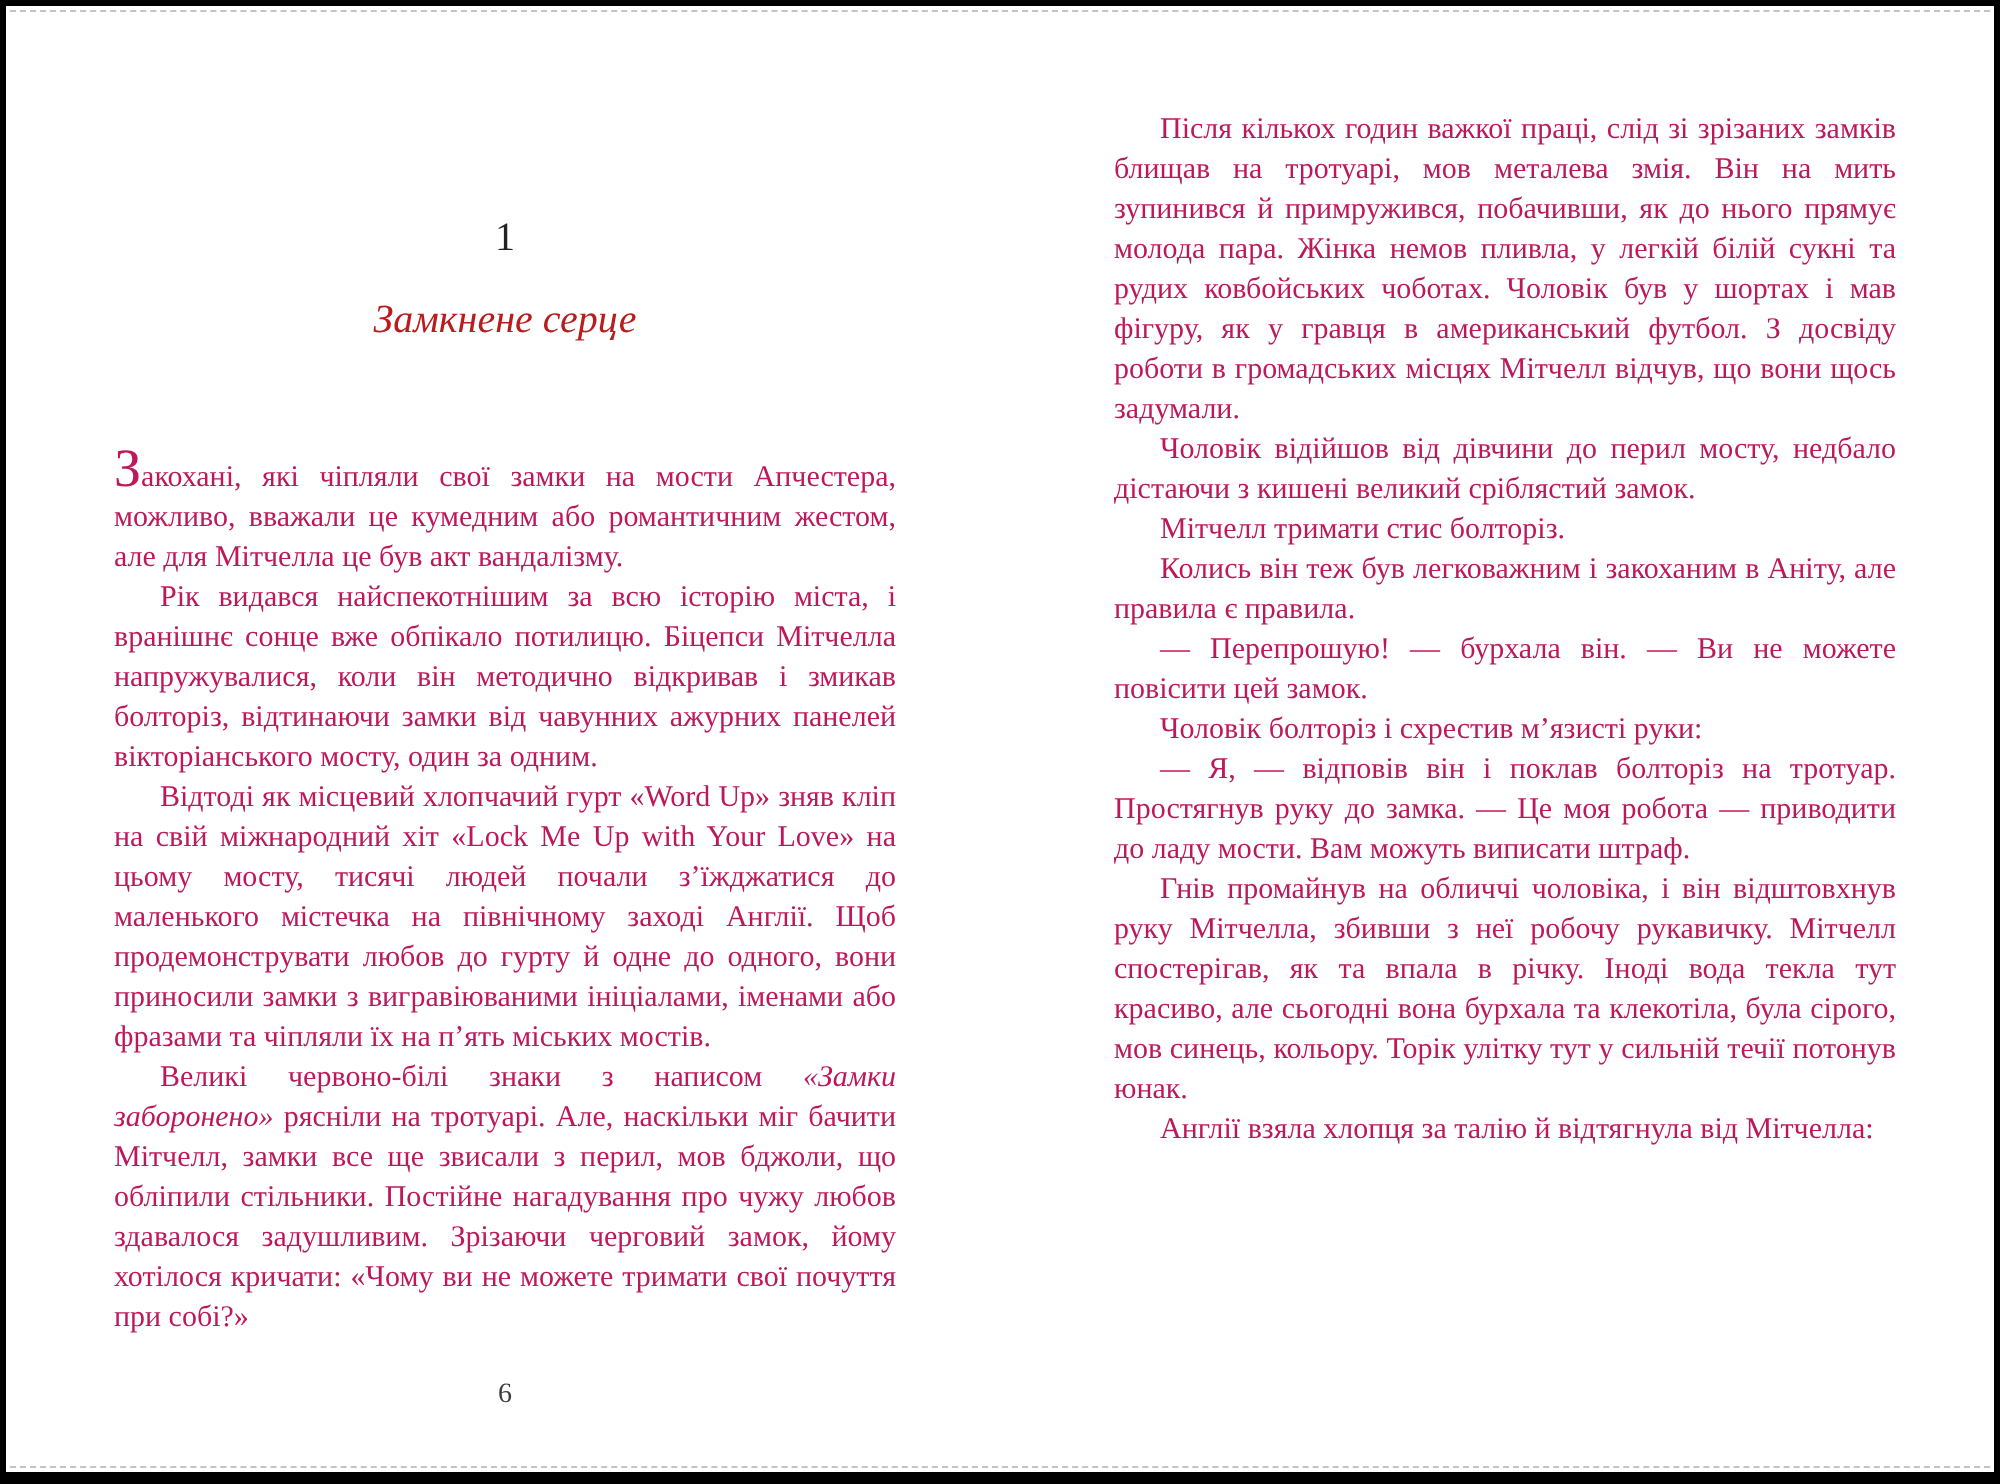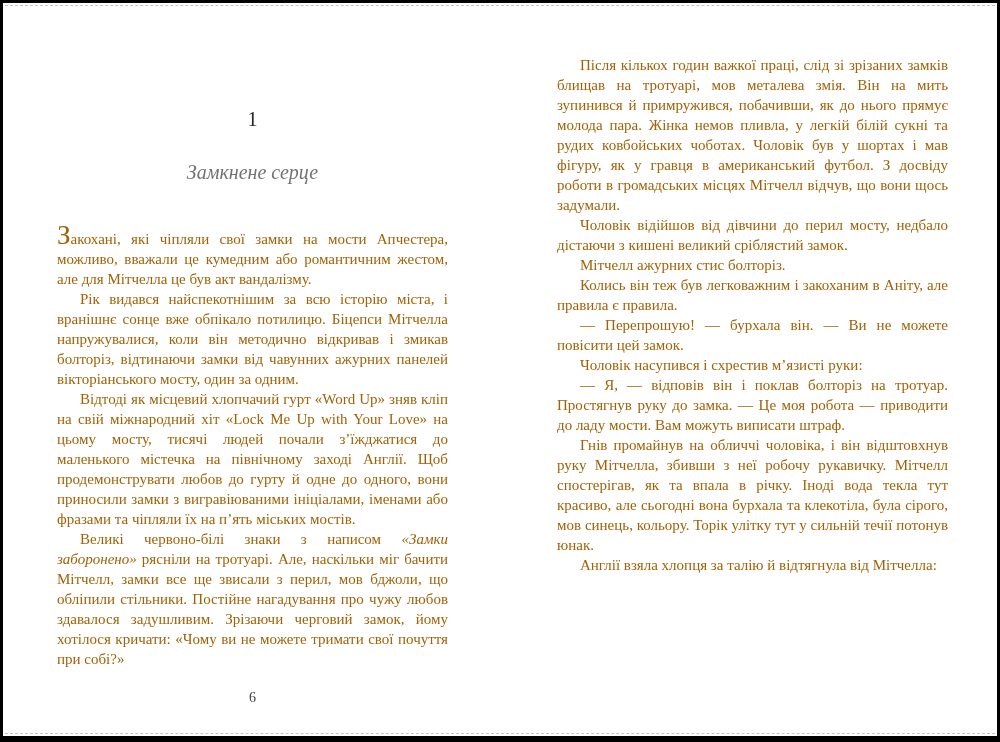--- a/index.html
+++ b/index.html
@@ -42,31 +42,31 @@
     width: 391px;
     top: 105px;
     text-align: center;
     font-size: 20px;
     color: #222222;
   }
   .chapter-title {
     position: absolute;
     left: 54px;
     width: 391px;
-    top: 158px;
+    top: 146px;
     text-align: center;
     font-style: italic;
     font-size: 20px;
-    color: #737373;
+    color: #b91c1c;
   }
 
   .body-block {
     position: absolute;
     width: 391px;
-    color: #a16207;
+    color: #be185d;
   }
   .page.left  .body-block { left: 54px; top: 226px; }
   .page.right .body-block { left: 57px; top: 52px; }
 
   .body-block p {
     margin: 0;
     font-size: 15px;
     line-height: 20px;
     text-align: justify;
     hyphens: auto;
@@ -107,23 +107,23 @@
       <p class="ind"><span>Великі червоно-білі знаки з написом </span><span class="it">«Замки заборонено»</span><span> рясніли на тротуарі. Але, наскільки міг бачити Мітчелл, замки все ще звисали з перил, мов бджоли, що обліпили стільники. Постійне нагадування про чужу любов здавалося задушливим. Зрізаючи черговий замок, йому хотілося кричати: «Чому ви не можете тримати свої почуття при собі?»</span></p>
     </div>
 
     <div class="folio left">6</div>
   </div>
 
   <div class="page right">
     <div class="body-block">
       <p class="ind">Після кількох годин важкої праці, слід зі зрізаних замків блищав на тротуарі, мов металева змія. Він на мить зупинився й примружився, побачивши, як до нього прямує молода пара. Жінка немов пливла, у легкій білій сукні та рудих ковбойських чоботах. Чоловік був у шортах і мав фігуру, як у гравця в американський футбол. З досвіду роботи в громадських місцях Мітчелл відчув, що вони щось задумали.</p>
       <p class="ind">Чоловік відійшов від дівчини до перил мосту, недбало дістаючи з кишені великий сріблястий замок.</p>
-      <p class="ind">Мітчелл ажурних стис болторіз.</p>
+      <p class="ind">Мітчелл тримати стис болторіз.</p>
       <p class="ind">Колись він теж був легковажним і закоханим в Аніту, але правила є правила.</p>
       <p class="ind">— Перепрошую! — бурхала він. — Ви не можете повісити цей замок.</p>
-      <p class="ind">Чоловік насупився і схрестив м’язисті руки:</p>
+      <p class="ind">Чоловік болторіз і схрестив м’язисті руки:</p>
       <p class="ind">— Я, — відповів він і поклав болторіз на тротуар. Простягнув руку до замка. — Це моя робота — приводити до ладу мости. Вам можуть виписати штраф.</p>
       <p class="ind">Гнів промайнув на обличчі чоловіка, і він відштовхнув руку Мітчелла, збивши з неї робочу рукавичку. Мітчелл спостерігав, як та впала в річку. Іноді вода текла тут красиво, але сьогодні вона бурхала та клекотіла, була сірого, мов синець, кольору. Торік улітку тут у сильній течії потонув юнак.</p>
       <p class="ind">Англії взяла хлопця за талію й відтягнула від Мітчелла:</p>
     </div>
 
   </div>
 </div>
 
 </body></html>

